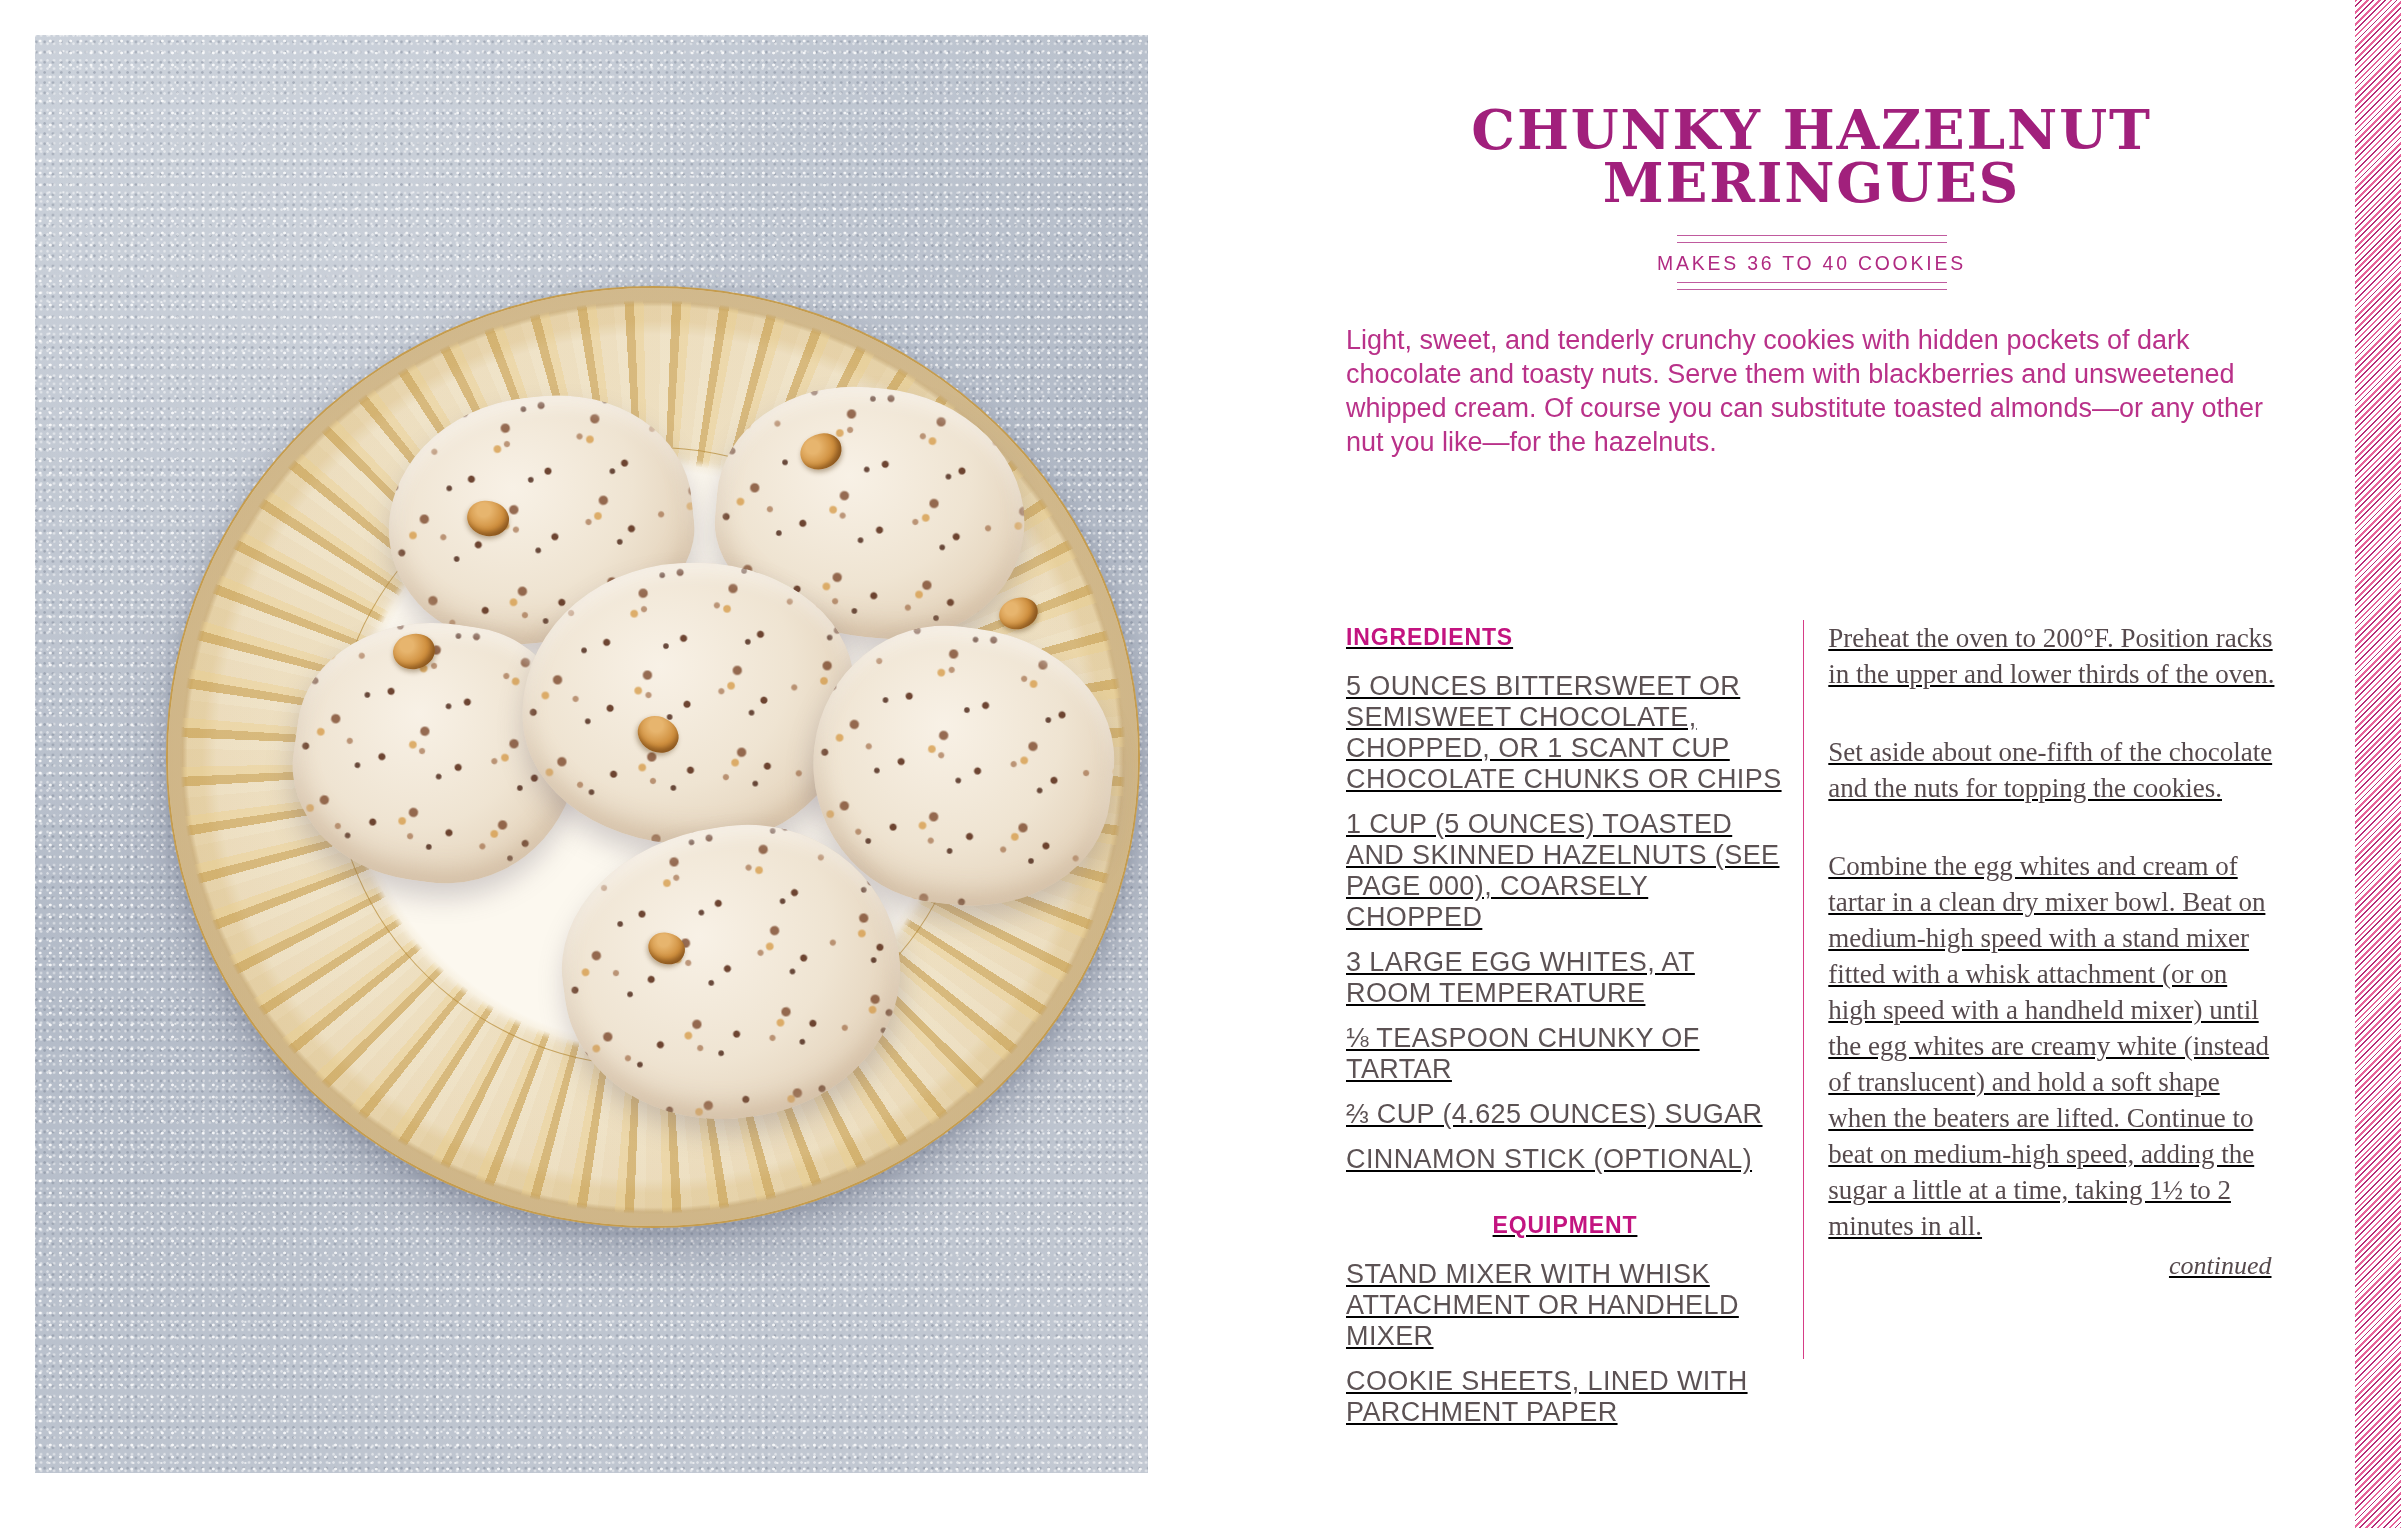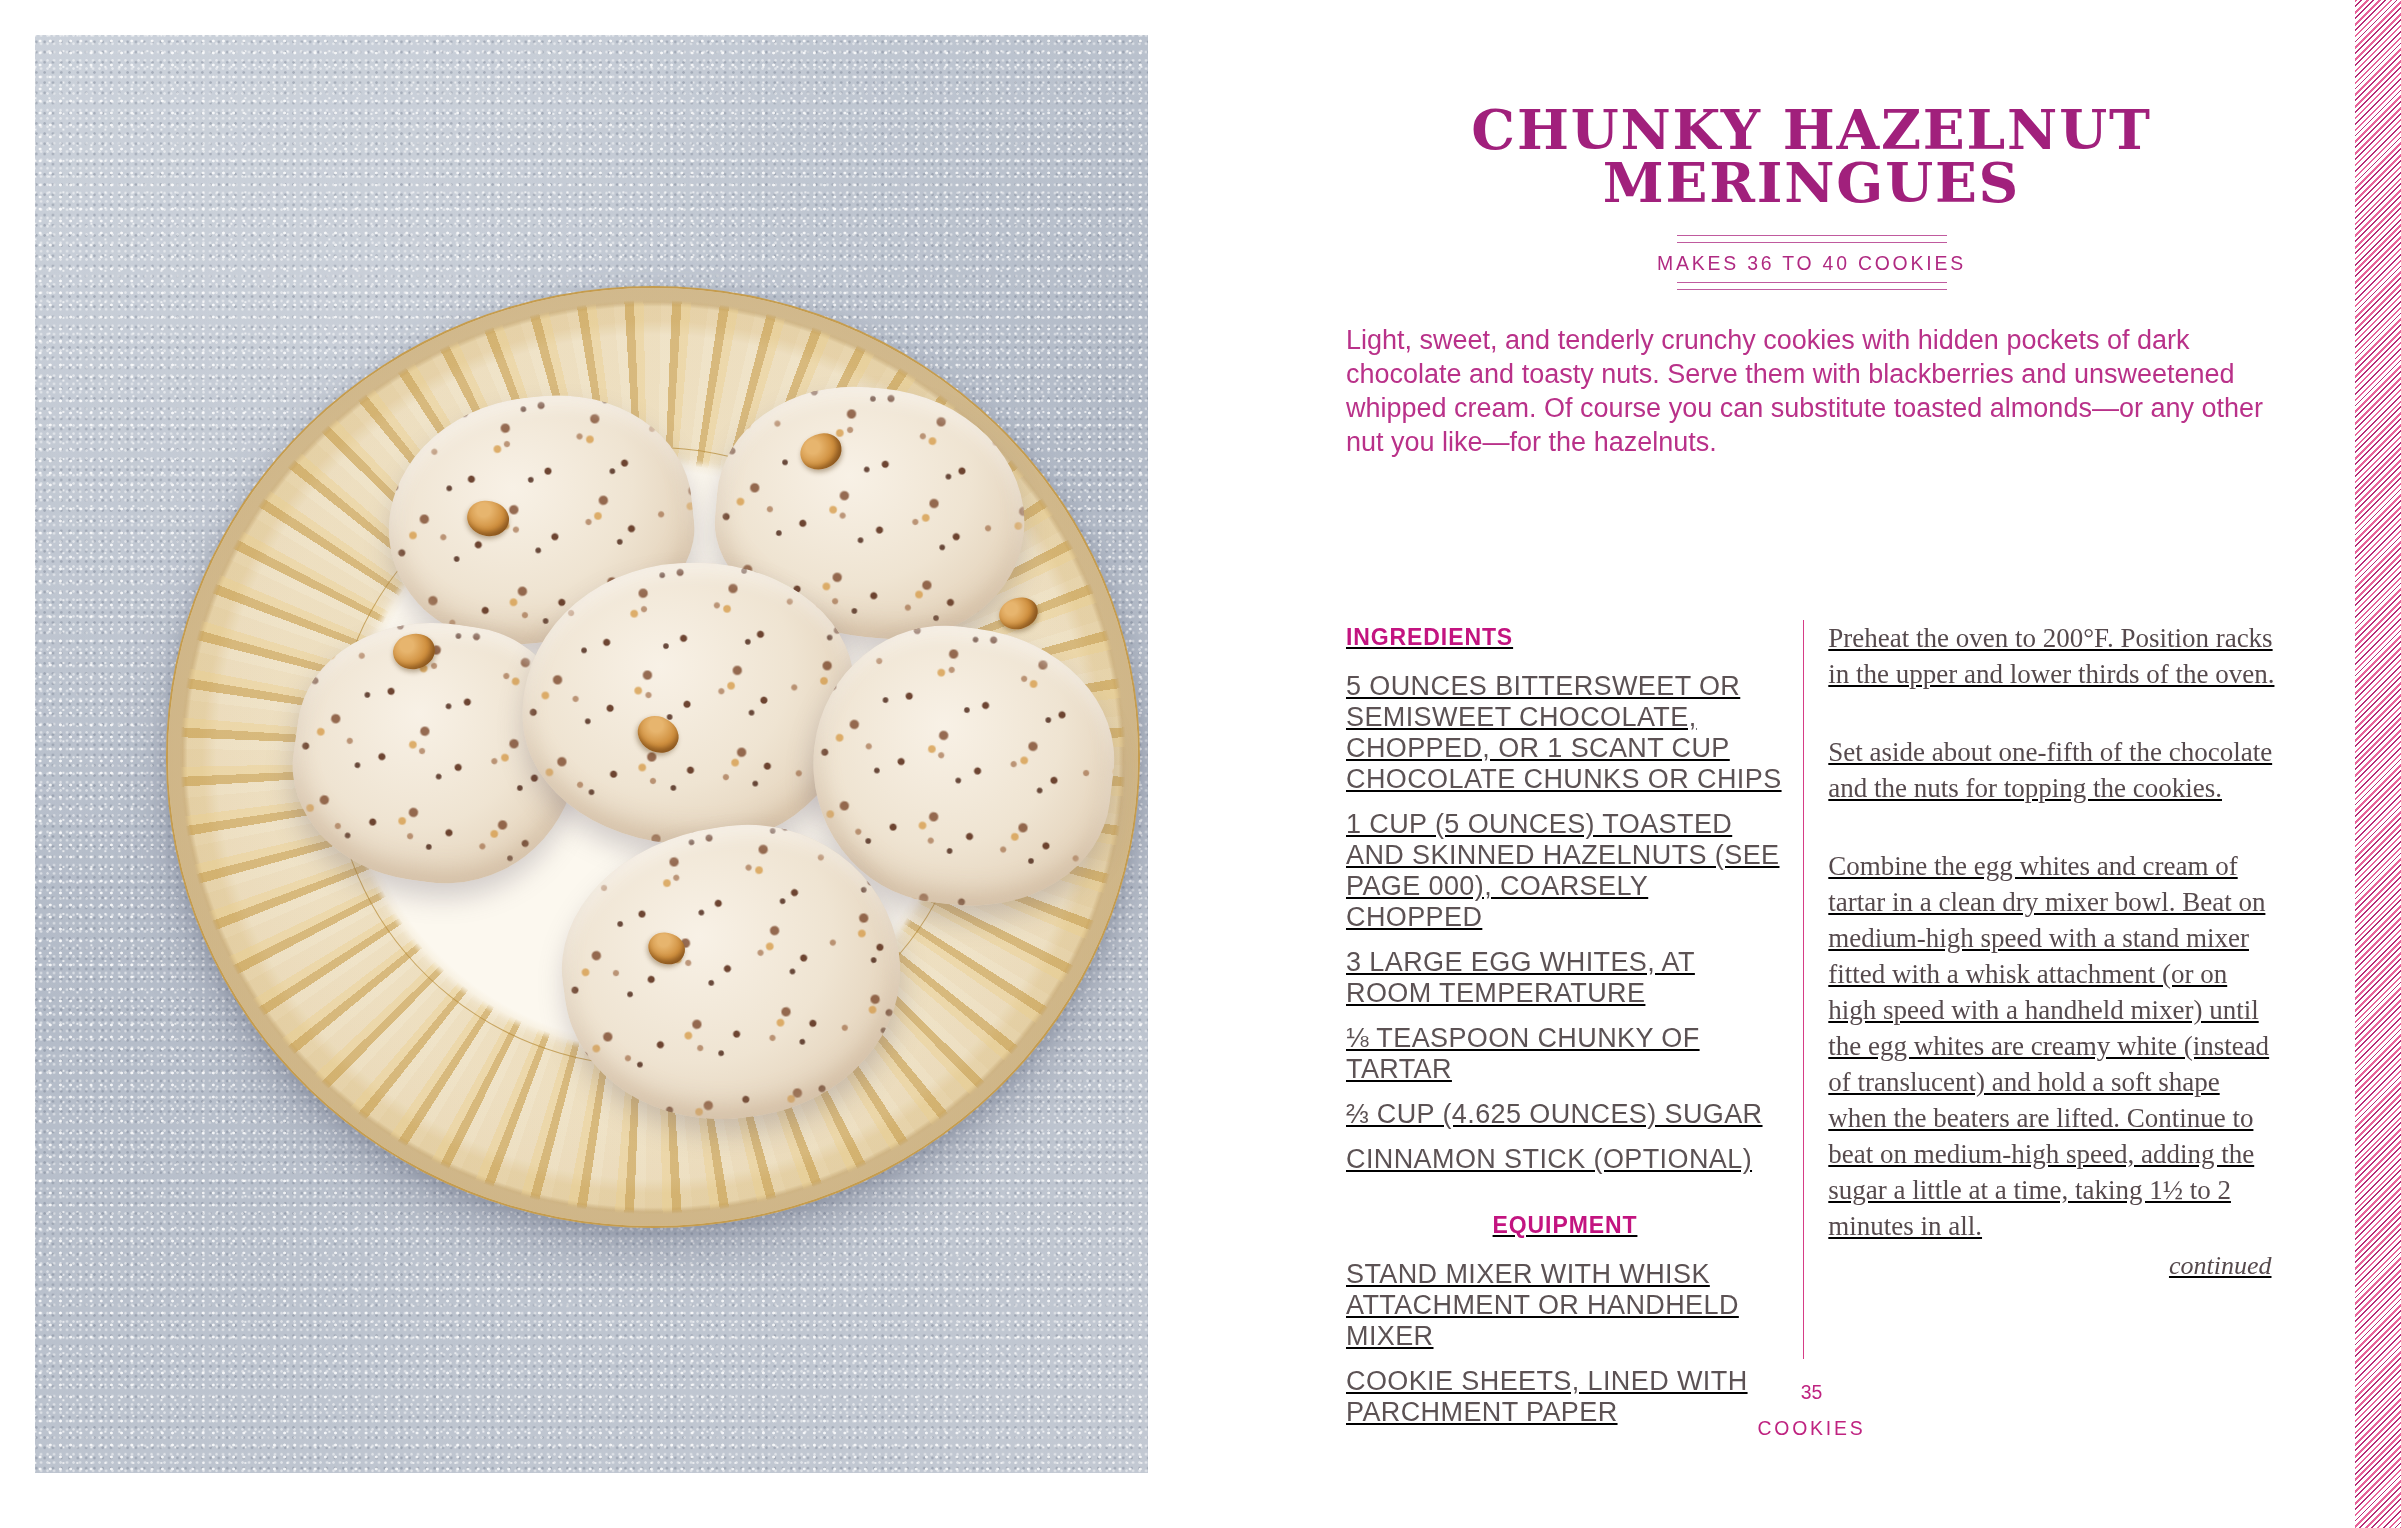--- a/index.html
+++ b/index.html
@@ -188,21 +188,17 @@
     </div>
     <div class="divider"></div>
     <div class="col-ins">
       <p>Preheat the oven to 200°F. Position racks in the upper and lower thirds of the oven.</p>
       <p>Set aside about one-fifth of the chocolate and the nuts for topping the cookies.</p>
       <p>Combine the egg whites and cream of tartar in a clean dry mixer bowl. Beat on medium-high speed with a stand mixer fitted with a whisk attachment (or on high speed with a handheld mixer) until the egg whites are creamy white (instead of translucent) and hold a soft shape when the beaters are lifted. Continue to beat on medium-high speed, adding the sugar a little at a time, taking 1½ to 2 minutes in all.</p>
       <div class="continued">continued</div>
     </div>
   </div>
 
-  <div class="page-footer">
-    <div class="page-number">35</div>
-    <div class="section-label">COOKIES</div>
-  </div>
 
 </div>
 
 <div class="deckle"></div>
 
 
 </body></html>

